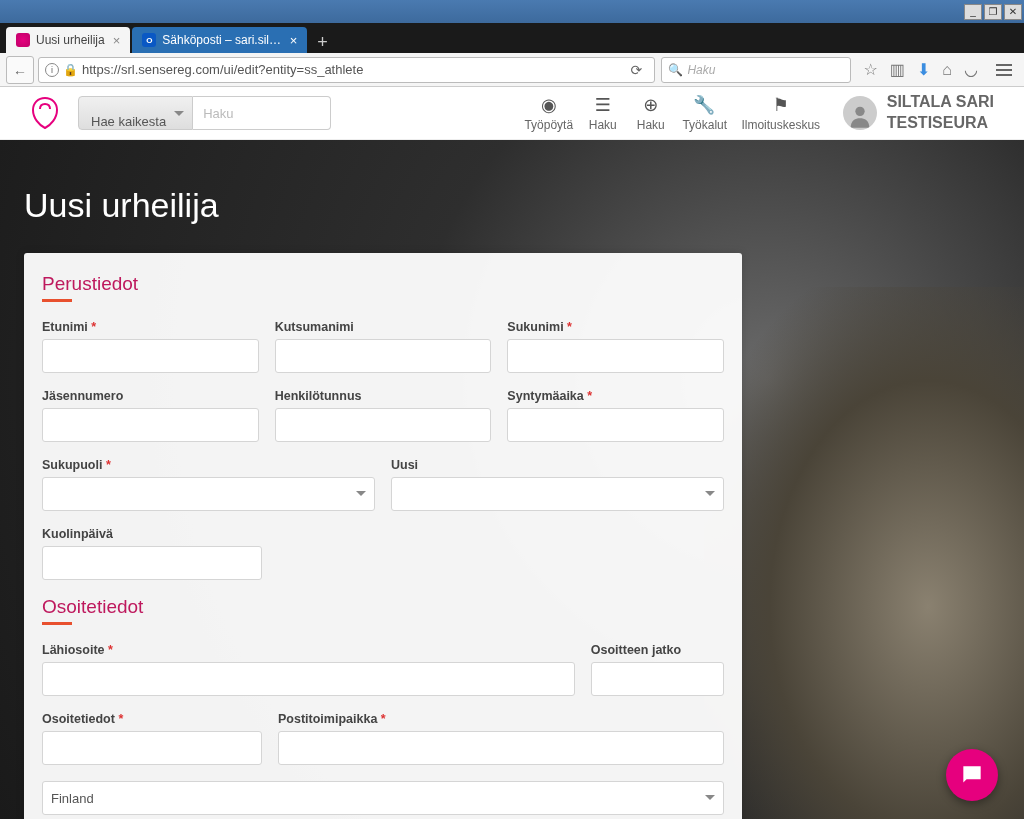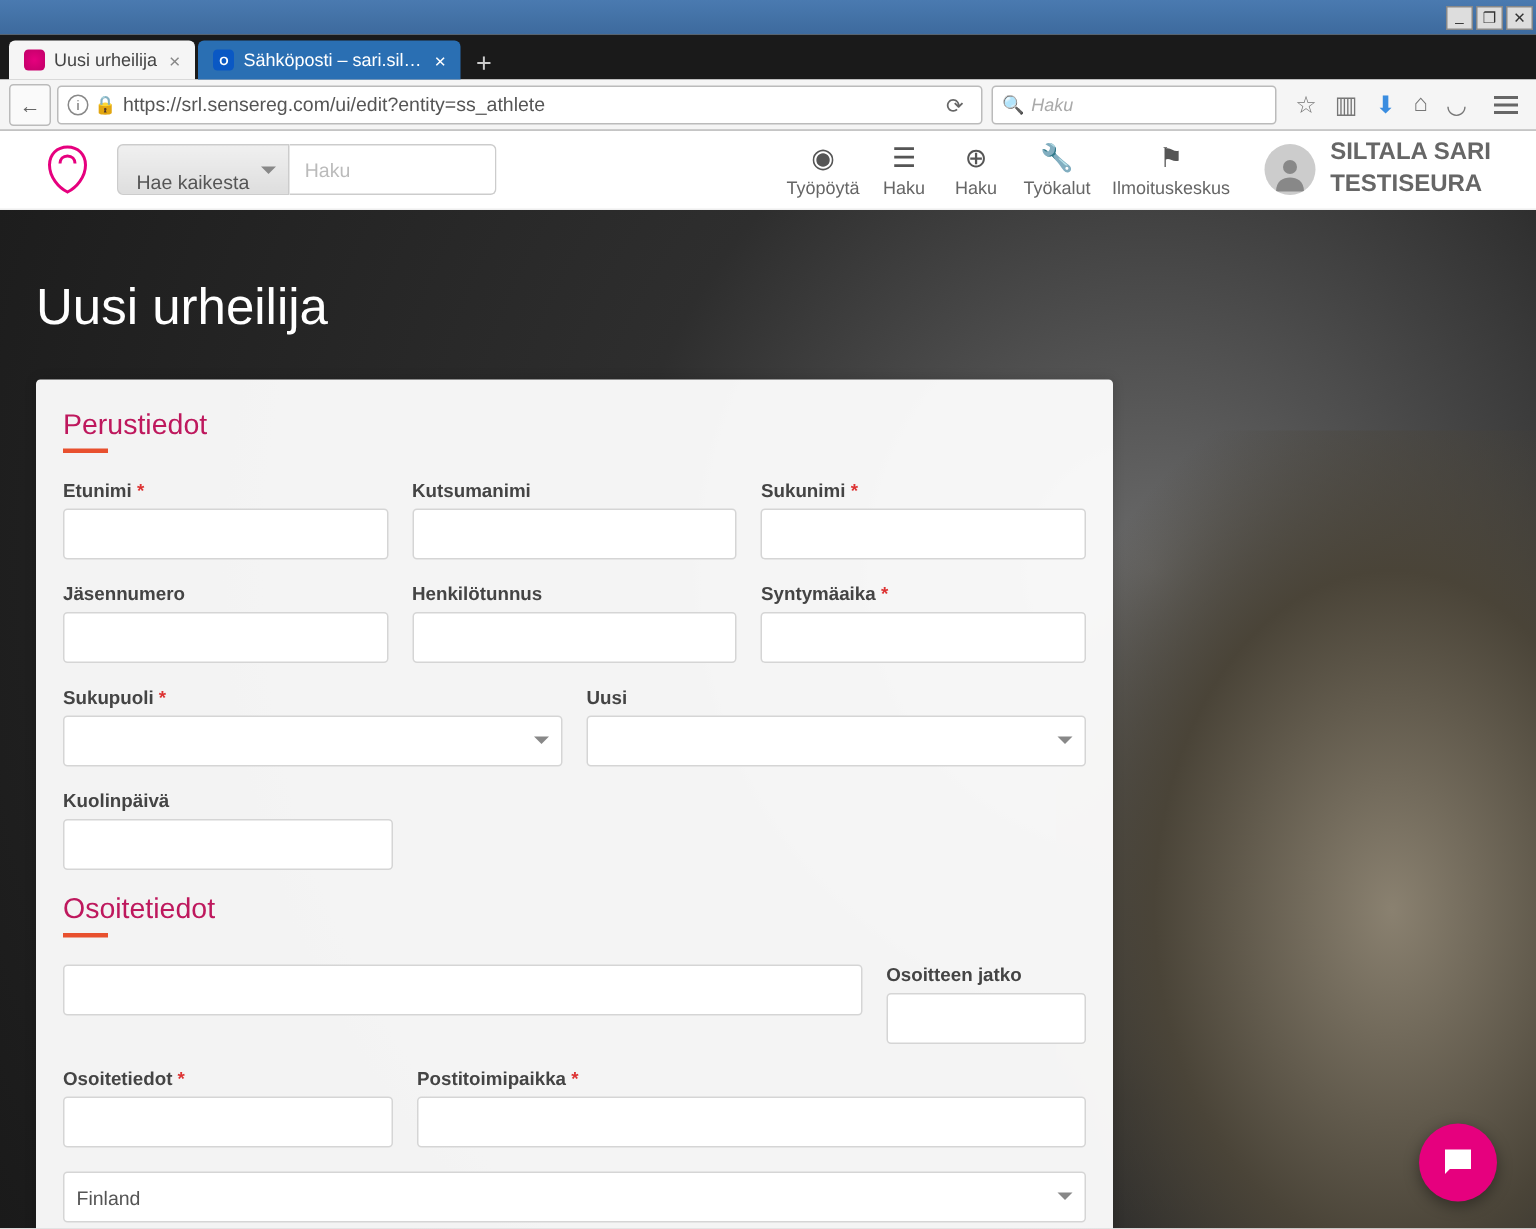--- a/index.html
+++ b/index.html
@@ -237,20 +237,21 @@
           <label class="flabel">Kuolinpäivä</label>
           <input class="finput" style="">
         </div>
       </div>
 
       <div class="sechead">Osoitetiedot</div>
       <div class="secrule"></div>
 
       <div class="row">
         <div class="field" style="flex:2.4">
+          <label class="flabel"><span>Lähiosoite</span> <span class="req">*</span></label>
           <input class="finput" style="">
         </div>
         <div class="field" style="flex:0.6">
           <label class="flabel">Osoitteen jatko</label>
           <input class="finput" style="">
         </div>
       </div>
 
       <div class="row">
         <div class="field" style="max-width:220px">

